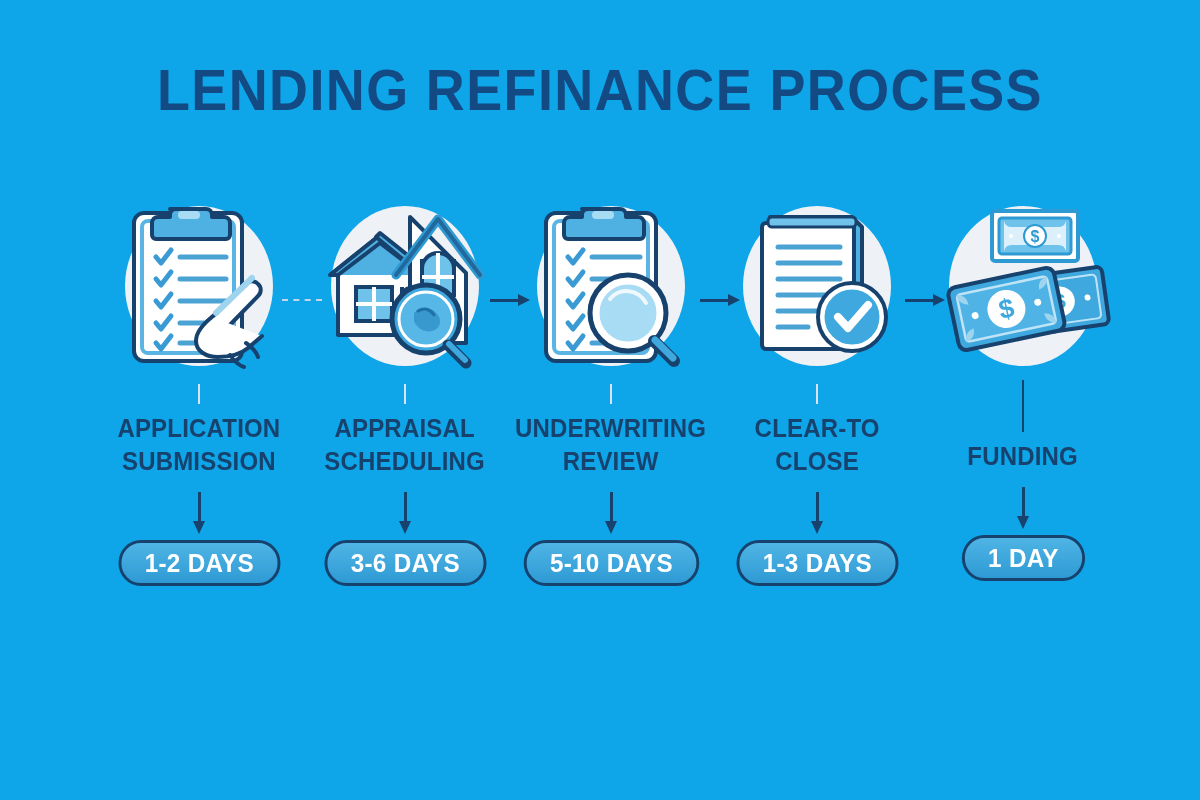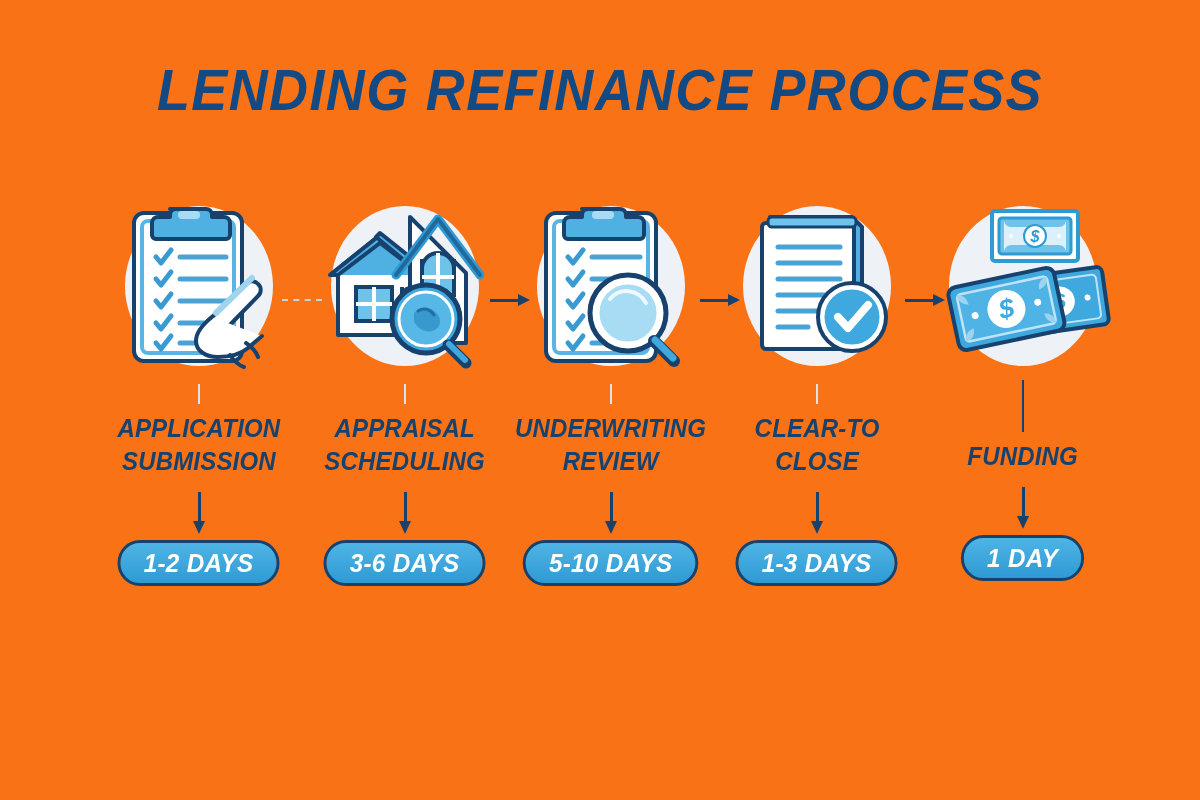--- a/index.html
+++ b/index.html
@@ -12,22 +12,21 @@
     background: #ffffff;
     font-family: "Liberation Sans", sans-serif;
     overflow: hidden;
     position: relative;
   }
 
   #infographic {
     position: relative;
     width: 1200px;
     height: 800px;
-    background: #f97316;
-    font-style: italic;
+    background: #0ea5e9;
   }
 
   
   .title {
     position: absolute;
     top: 56px;
     left: 0;
     width: 1200px;
     text-align: center;
     font-size: 58px;

